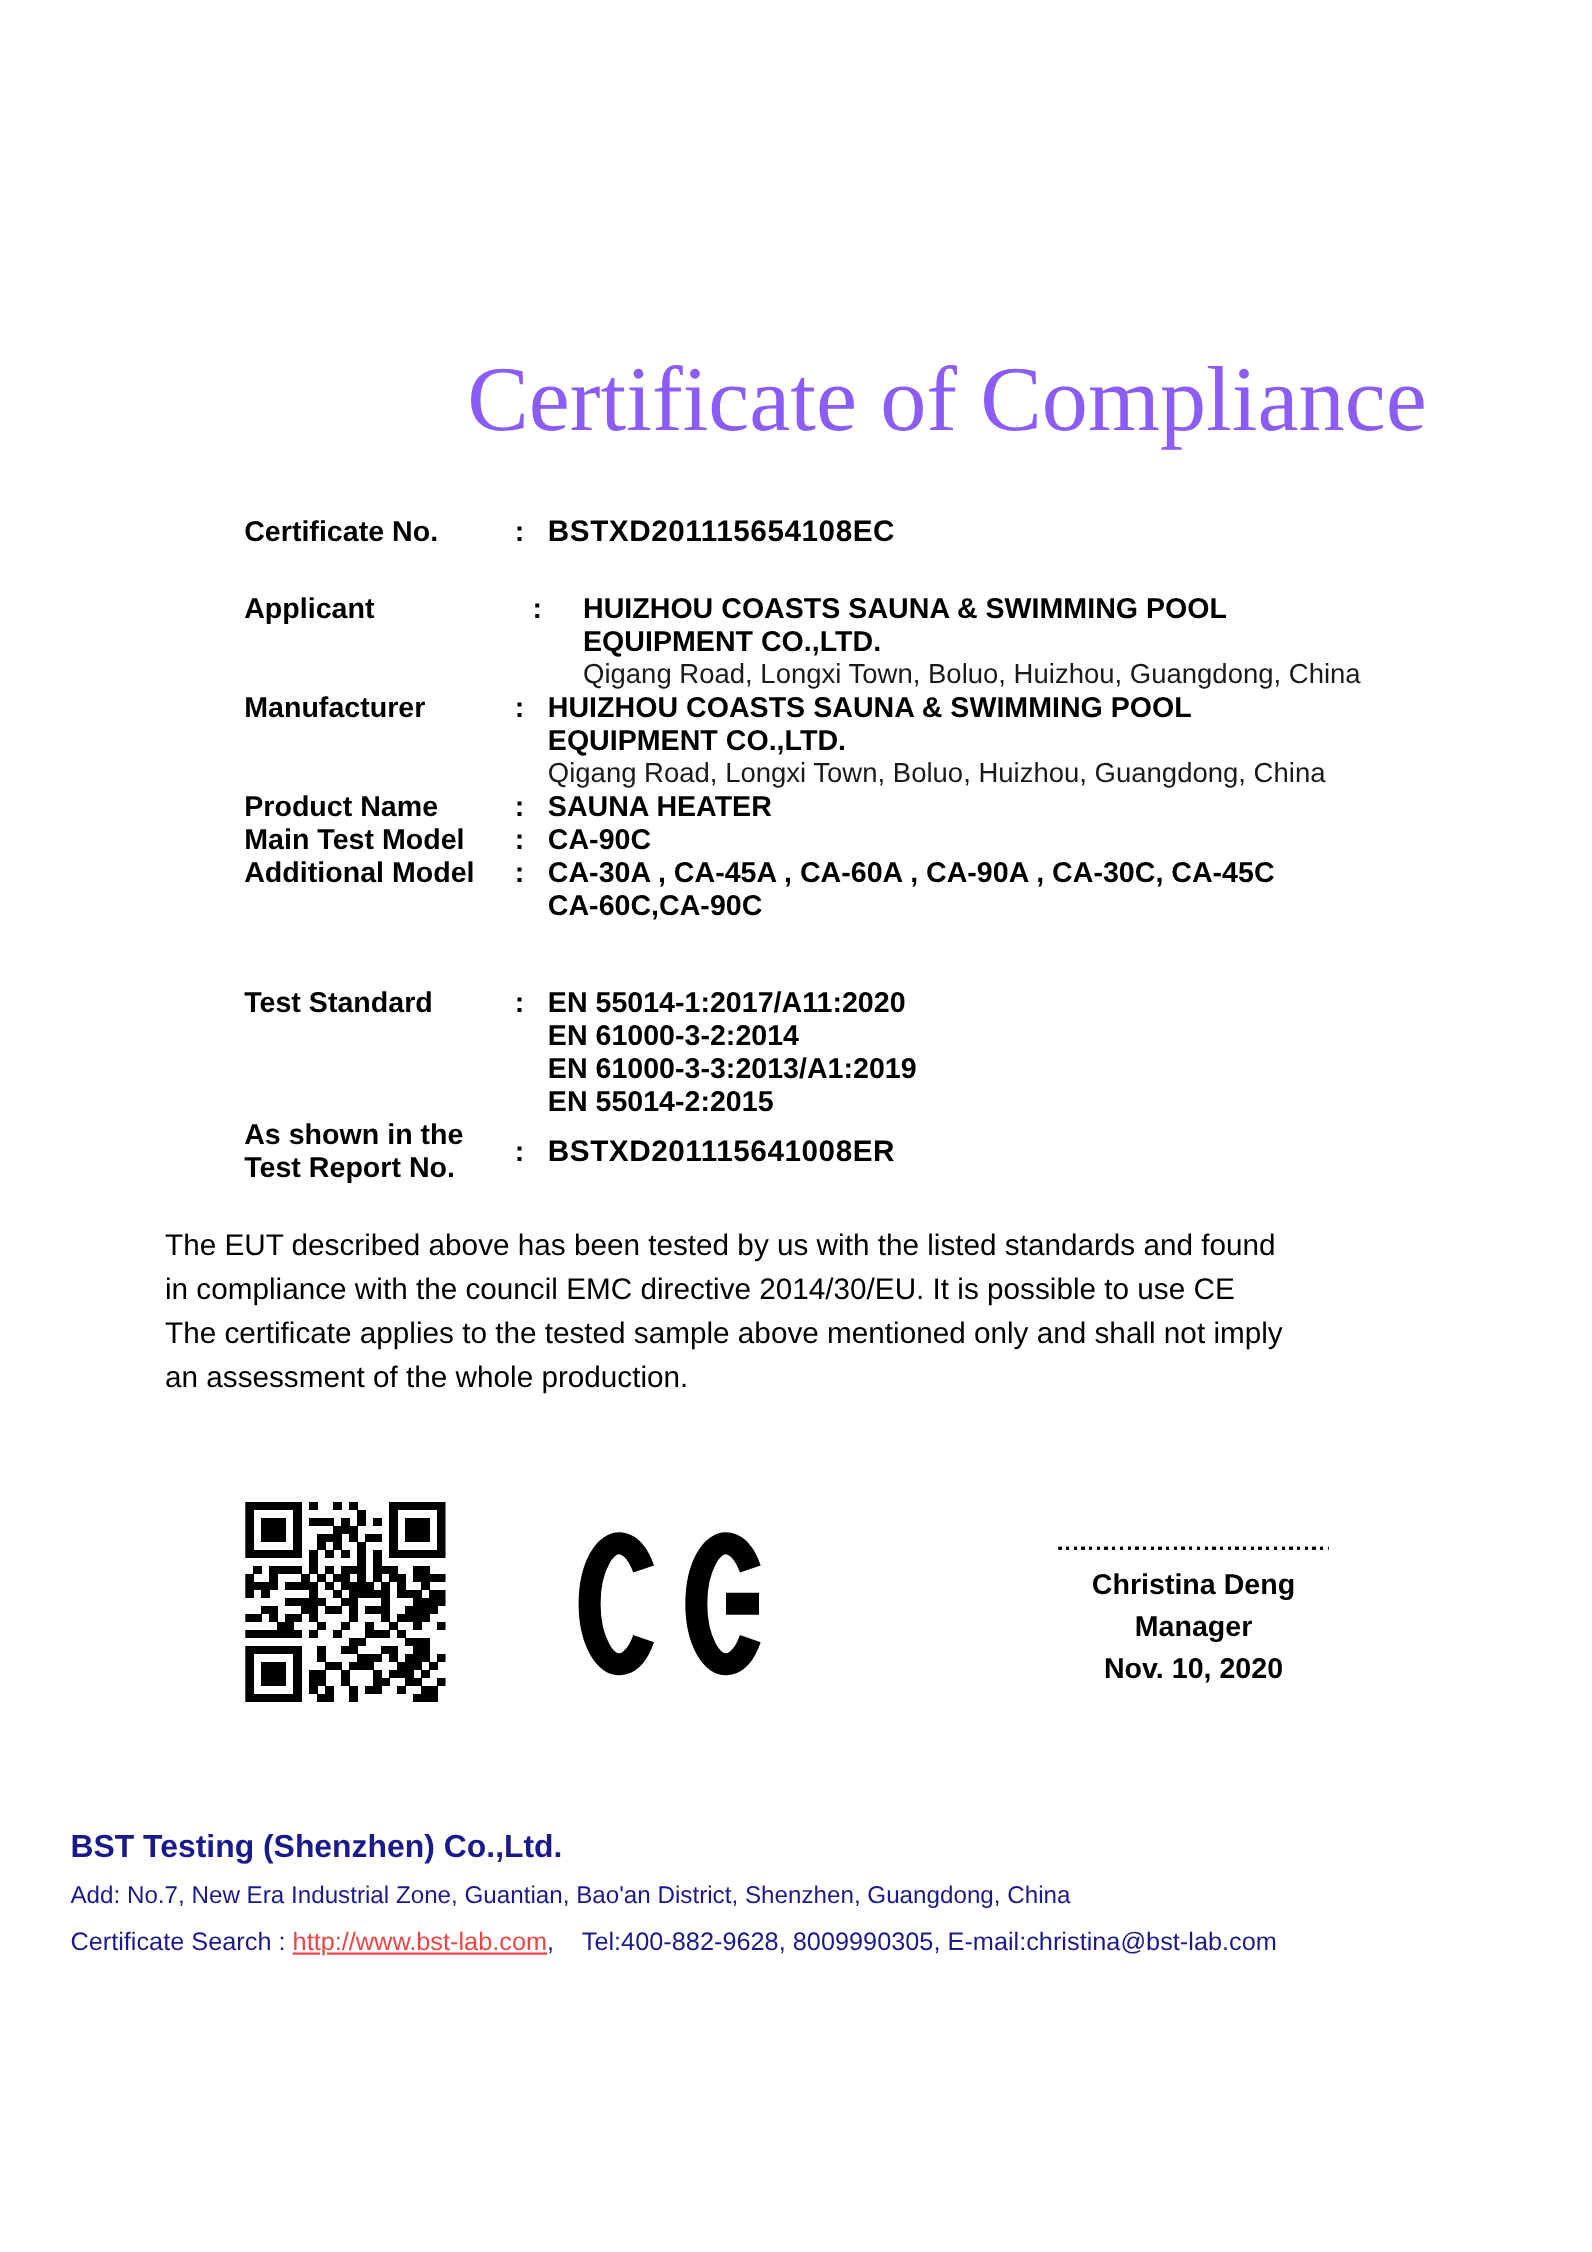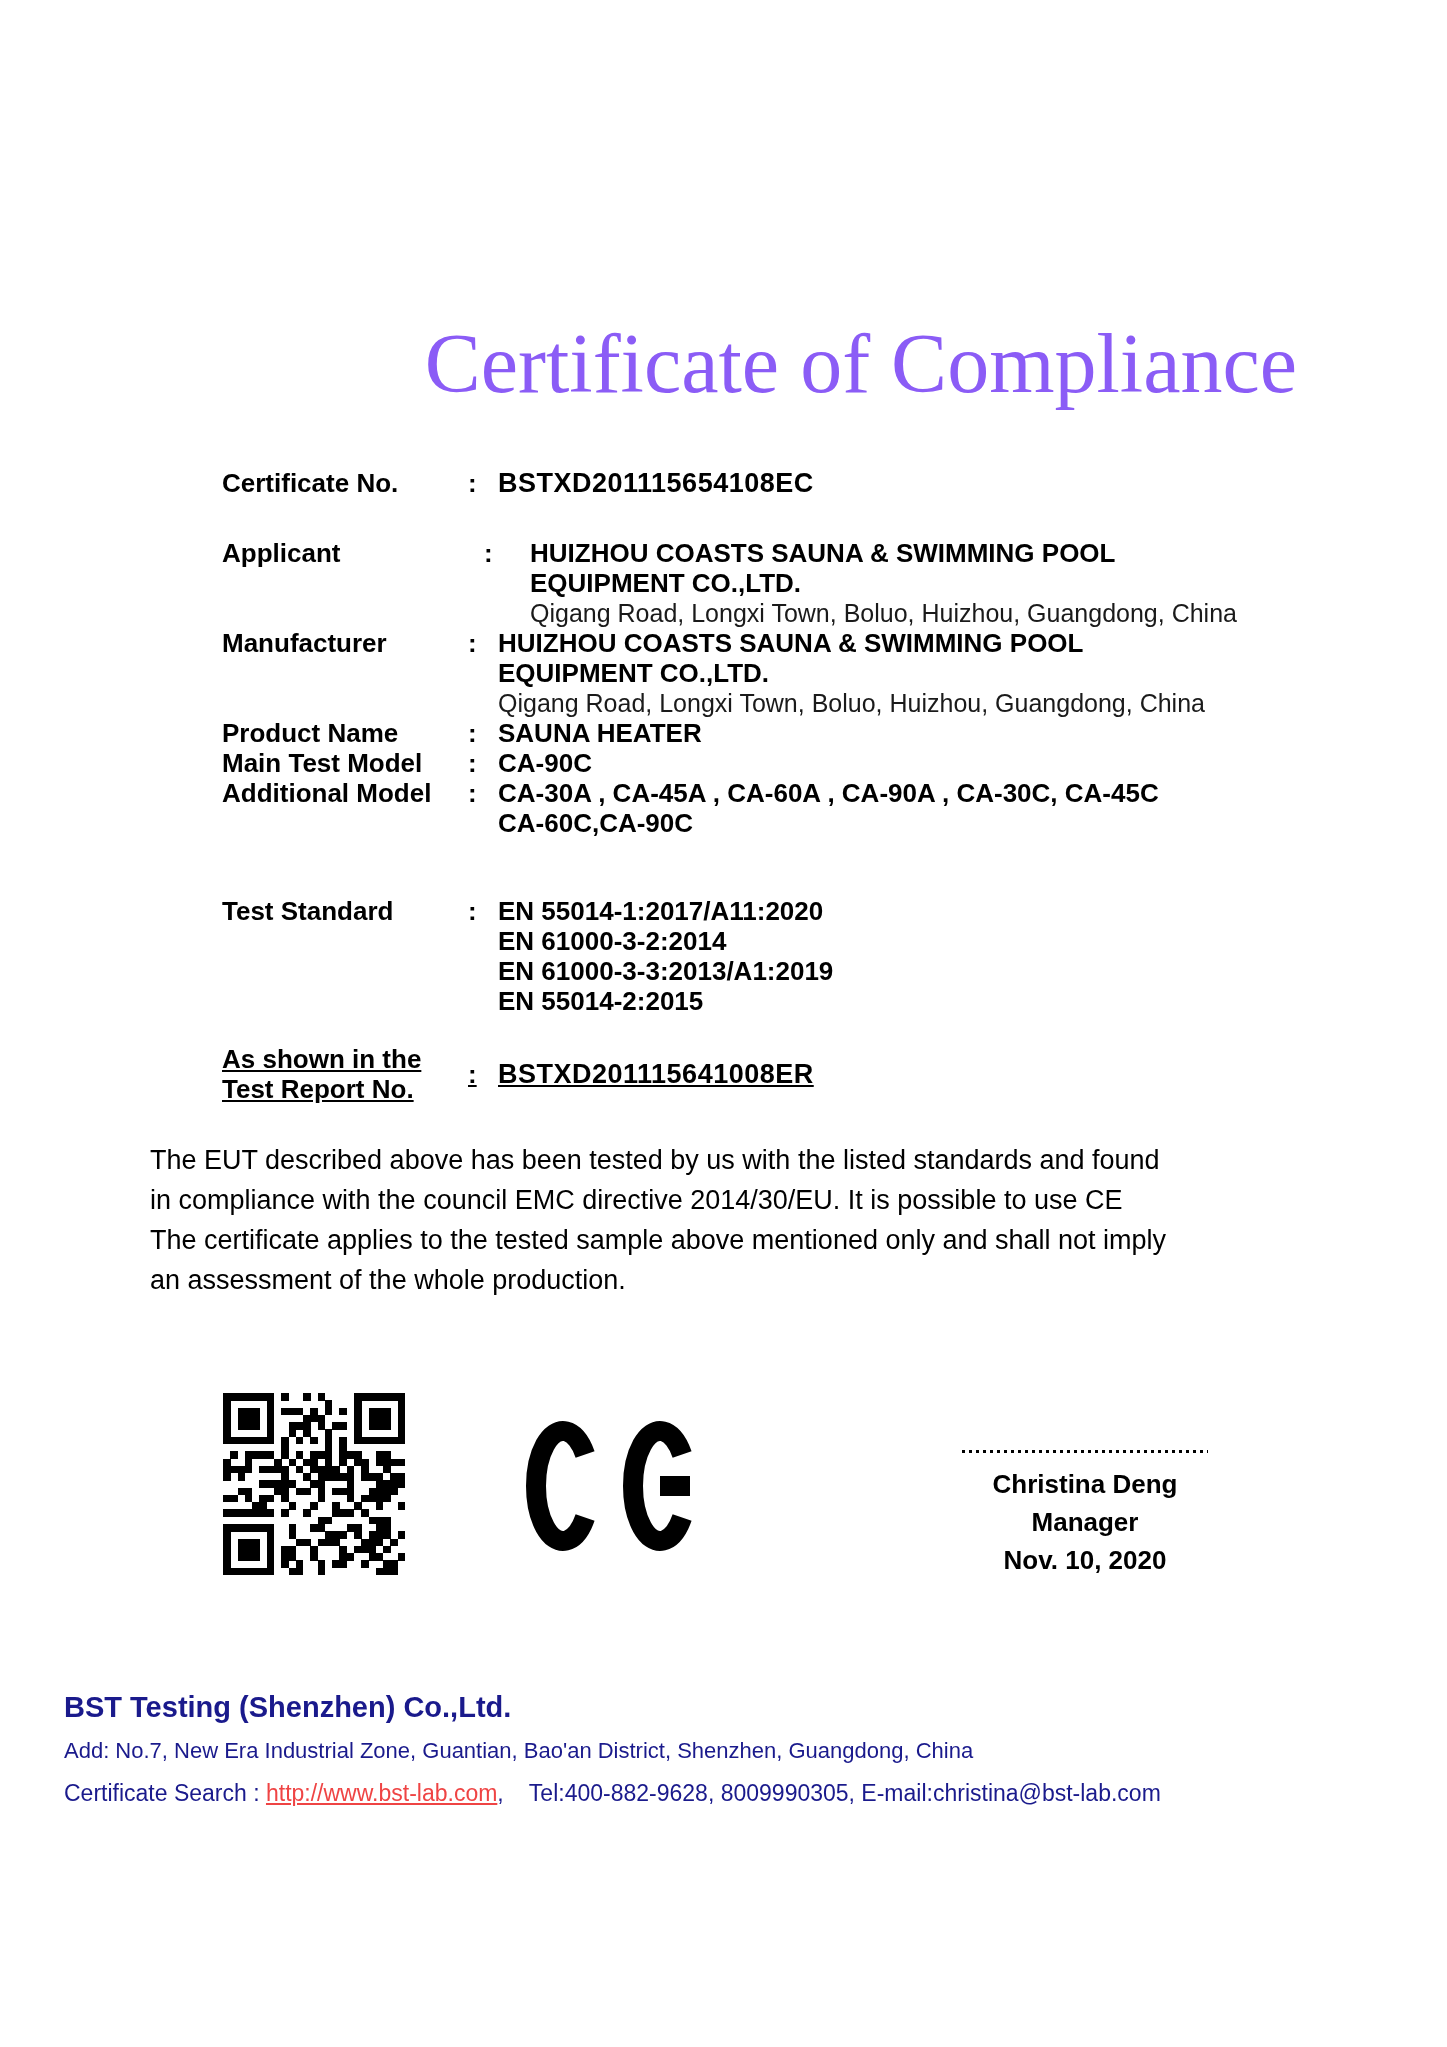--- a/index.html
+++ b/index.html
@@ -30,34 +30,34 @@
     font-size:26px;
     line-height:30px;
   }
   .row .label{font-weight:bold;}
   .row .colon{font-weight:bold;}
   .value-bold{font-weight:bold;}
   .value-code{font-weight:bold;font-size:27px;letter-spacing:0.5px;}
   .addr{font-weight:normal;font-size:25px;color:#1a1a1a;}
   .row-applicant{margin-top:40px;gap:16px;}
   .row-test-standard{margin-top:58px;}
-  .row-report{margin-top:28px;align-items:center;text-decoration:underline;}
+  .row-report{align-items:center;}
   .statement{
     margin-top:36px;
     width:1160px;
     font-size:27px;
     line-height:40px;
   }
   .badges{position:relative;margin-top:86px;height:200px;}
   .qr{position:absolute;left:73px;top:0;width:182px;height:196px;}
   .qr rect{fill:#000000;}
   .ce{position:absolute;left:375px;top:34px;width:180px;height:132px;}
   .ce path{stroke:#000000;stroke-width:20;fill:none;stroke-linecap:butt;}
   .sig{
-    position:absolute;left:800px;top:64px;width:270px;
+    position:absolute;left:800px;top:48px;width:270px;
     text-align:center;font-weight:bold;font-size:26px;line-height:38px;
   }
   .dotted{
     height:3px;margin:0 12px 12px 12px;
     background:repeating-linear-gradient(90deg,#000 0 3px,transparent 3px 7px);
   }
   .footer{margin-top:105px;padding-left:64px;color:#1a1a8c;}
   .f-company{font-size:29px;font-weight:bold;}
   .f-address{font-size:22px;margin-top:14px;}
   .f-search{font-size:23px;margin-top:16px;white-space:pre-wrap;}

